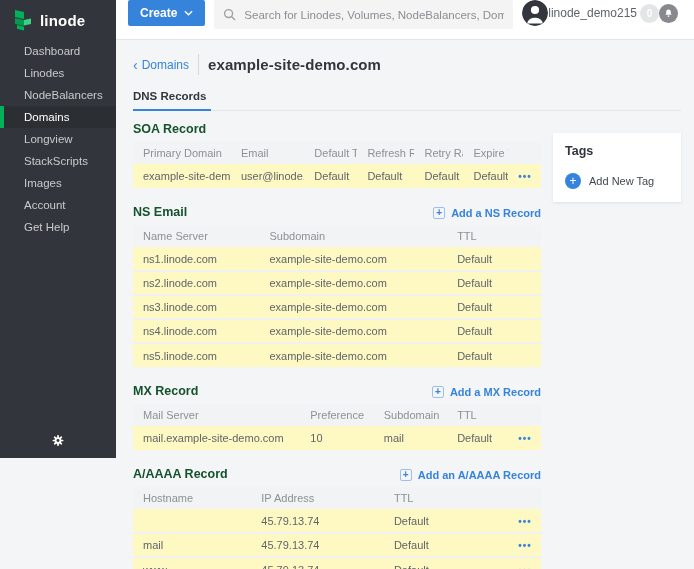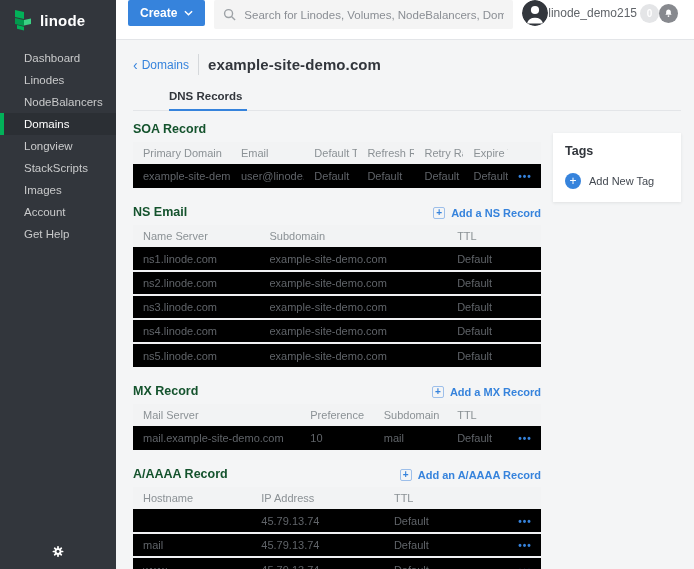--- a/index.html
+++ b/index.html
@@ -4,26 +4,26 @@
 <style>
   * { margin:0; padding:0; box-sizing:border-box; }
   html,body { width:694px; height:569px; overflow:hidden; }
   body {
     font-family:"Liberation Sans","DejaVu Sans",sans-serif;
     background:#f4f5f6; color:#32363c; display:flex;
   }
 
   
   .sidebar {
-    width:116px; min-width:116px; background:#32363c; height:569px;
+    width:116px; min-width:116px; background:#32363c; height:458px;
     position:relative; z-index:3;
   }
   .logo-row { display:flex; align-items:center; gap:7px; padding:9px 0 9px 13px; height:40px; }
   .logo-text { color:#fff; font-size:15px; font-weight:bold; letter-spacing:.2px; }
-  .nav { margin-top:7px; }
+  .nav { margin-top:0; }
   .nav-item {
     display:block; padding:5px 8px 5px 20px; font-size:11.5px; color:#c9cacb;
     border-left:4px solid transparent; cursor:pointer; line-height:12px;
   }
   .nav-item.active { border-left-color:#02b159; color:#fff; background:rgba(0,0,0,.12); }
   .gear-btn {
     position:absolute; bottom:11px; left:50%; transform:translateX(-50%);
     background:none; border:none; cursor:pointer; line-height:0;
   }
 
@@ -66,37 +66,37 @@
   .main { flex:1; padding:12px 13px 0 17px; overflow:hidden; }
   .breadcrumb-row { display:flex; align-items:center; gap:9px; margin-top:2px; }
   .back-link { display:flex; align-items:center; gap:4px; color:#3683dc; font-size:12px; text-decoration:none; cursor:pointer; }
   .back-chevron { font-size:14px; line-height:10px; }
   .crumb-divider { width:1px; height:21px; background:#d5d8db; }
   .page-title { font-size:15px; font-weight:bold; color:#32363c; letter-spacing:.1px; }
 
   .tab-bar { margin-top:15px; border-bottom:1px solid #e3e5e8; display:flex; }
   .tab {
     font-size:11.5px; font-weight:bold; color:#32363c; padding:0 4px 7px 0;
-    border-bottom:2px solid transparent; margin-bottom:-1px; margin-right:57px; cursor:pointer;margin-left:36px;
+    border-bottom:2px solid transparent; margin-bottom:-1px; margin-right:57px; cursor:pointer;
   }
   .tab.active { border-bottom-color:#3683dc; }
 
   .content-row { display:flex; gap:12px; padding-top:9px; align-items:flex-start; }
   .records-col { flex:0 0 408px; max-width:408px; }
 
   .record-section { margin-bottom:15px; }
   .section-head { display:flex; align-items:flex-end; justify-content:space-between; margin-bottom:6px; height:16px; }
   .section-title { font-size:12.5px; font-weight:bold; color:#14532d; }
   .add-link { display:flex; align-items:center; gap:6px; color:#3683dc; font-size:11px; font-weight:bold; text-decoration:none; cursor:pointer; }
   .add-sq-icon {
     width:12px; height:12px; border:1px solid #9dbfea; border-radius:2px; color:#3683dc;
     font-size:10px; line-height:10px; display:flex; align-items:center; justify-content:center;
   }
 
-  table.records-table { width:100%; border-collapse:collapse; table-layout:fixed; background:#000000; }
+  table.records-table { width:100%; border-collapse:collapse; table-layout:fixed; background:#fef9c3; }
   .records-table thead tr { background:#f2f3f4; }
   .records-table th {
     text-align:left; font-weight:normal; color:#8b9195; font-size:11px;
     height:22px; padding:0 10px; white-space:nowrap; overflow:hidden;
   }
   .records-table td {
     color:#606469; font-size:11px; height:24px; padding:0 10px;
     white-space:nowrap; overflow:hidden;
   }
   .records-table tbody tr { border-bottom:2px solid #f0f1f3; }

